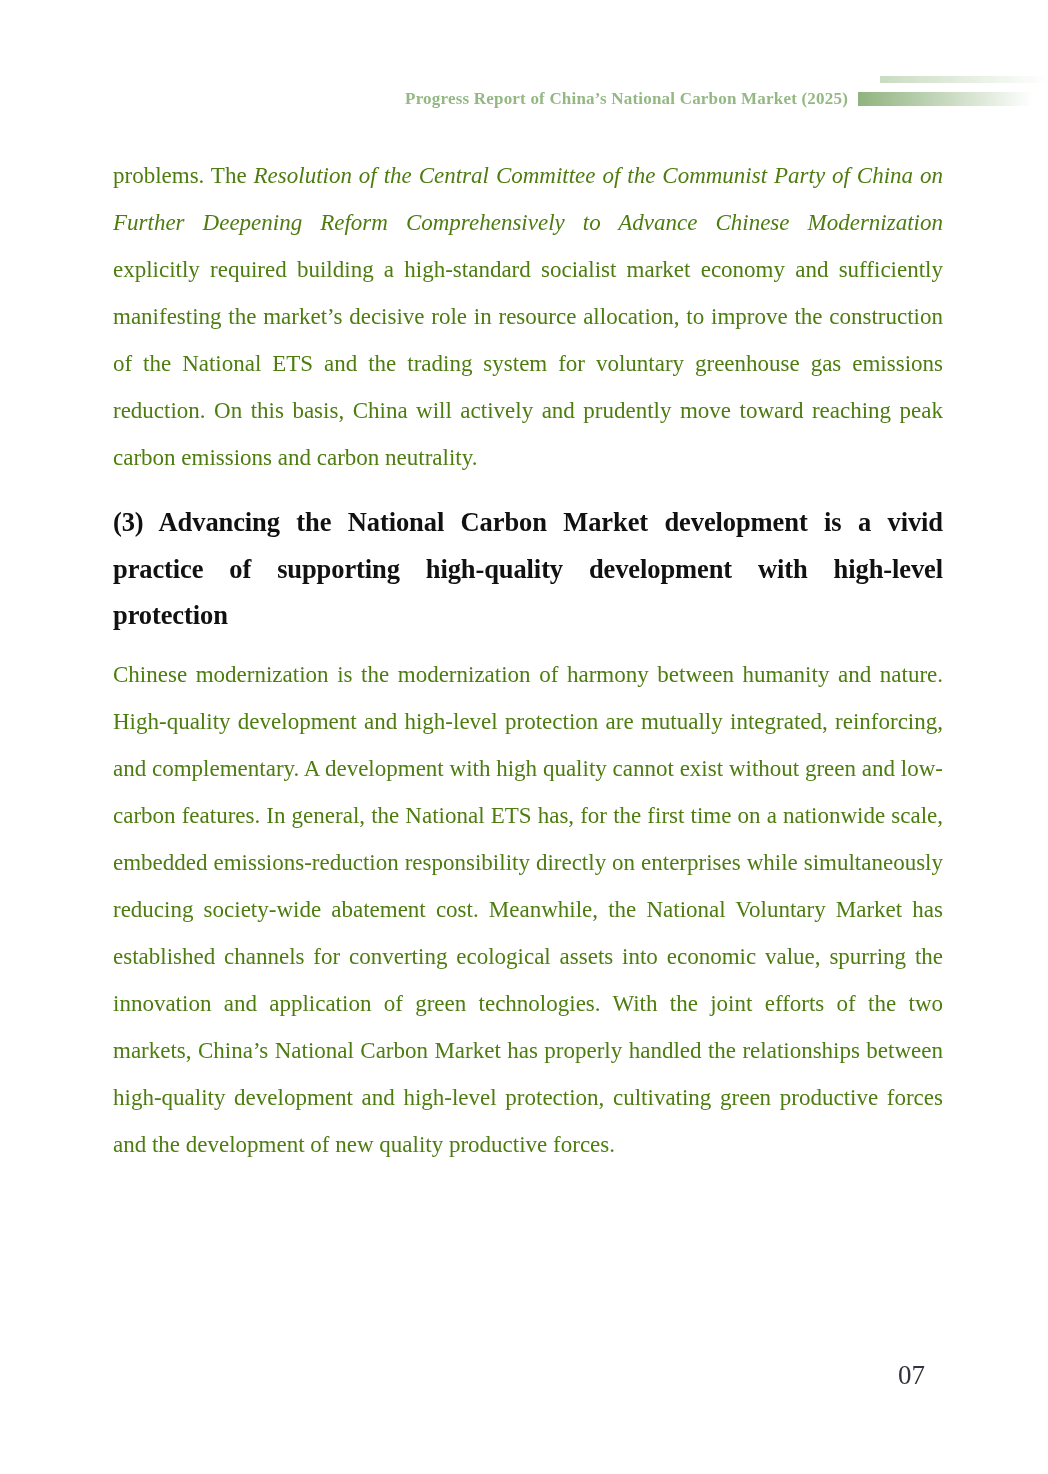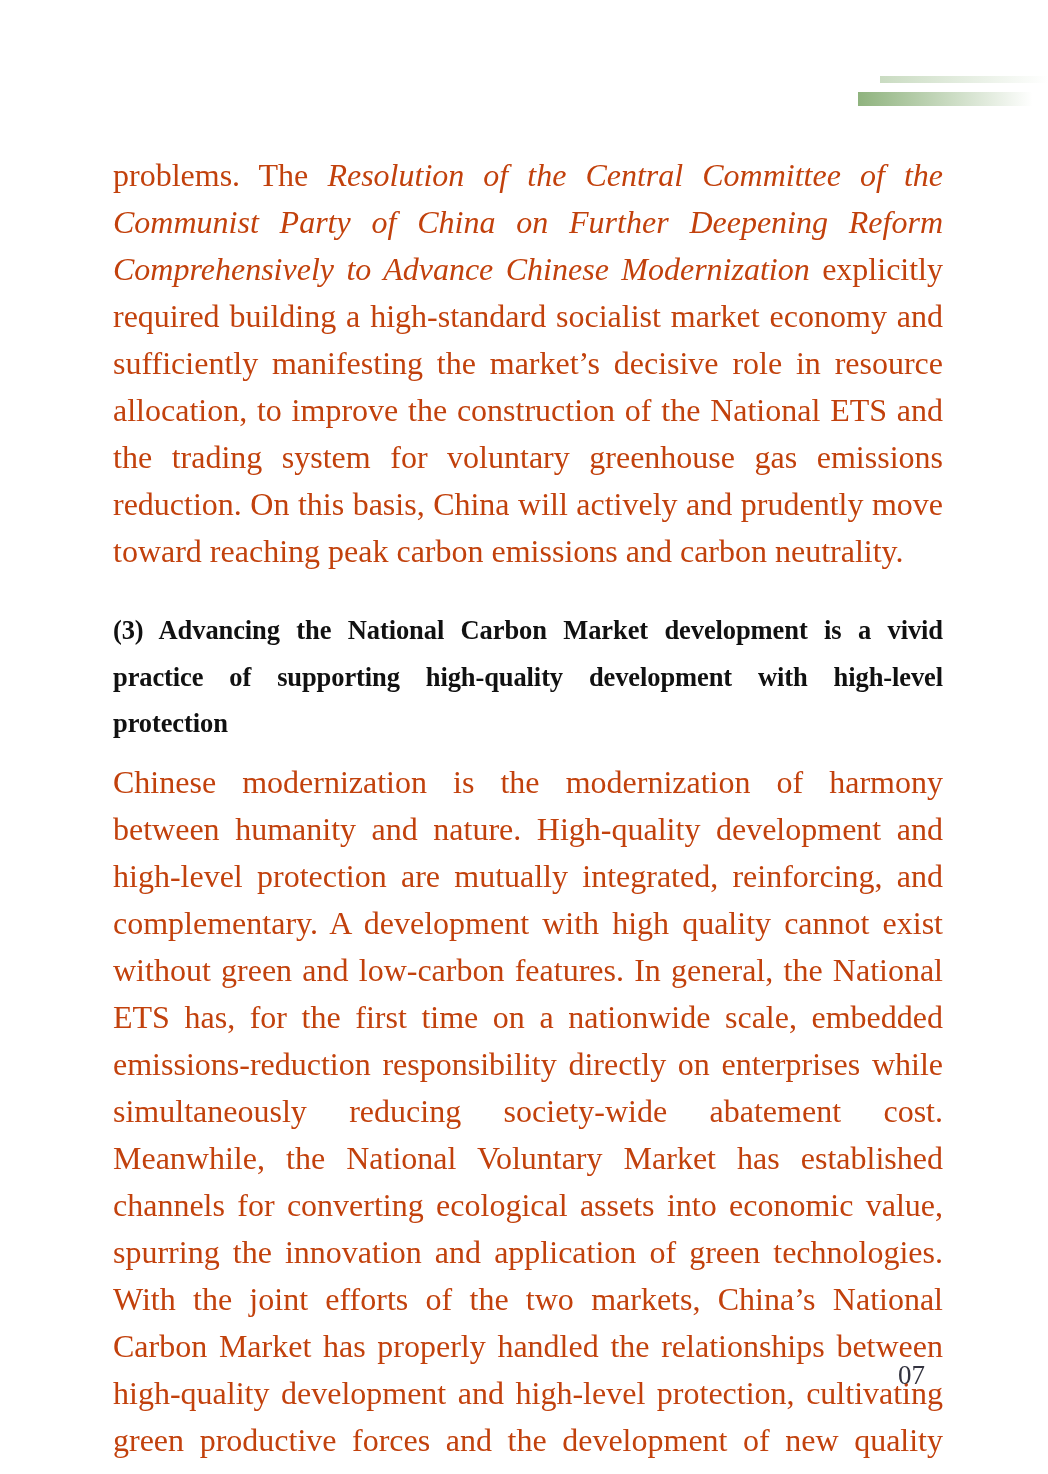--- a/index.html
+++ b/index.html
@@ -45,30 +45,30 @@
   }
   
   .content {
     position: absolute;
     left: 113px;
     top: 152px;
     width: 830px;
   }
   .body-para {
     margin: 0;
-    font-size: 32px;
+    font-size: 23px;
     line-height: 47px;
     text-align: justify;
-    color: #c2410c;
+    color: #4d7c0f;
   }
   .body-para em {
     font-style: italic;
   }
   .section-heading {
-    margin: 32px 0 12px 0;
+    margin: 18px 0 12px 0;
     font-size: 26.5px;
     line-height: 46.5px;
     font-weight: bold;
     text-align: justify;
     letter-spacing: -0.1px;
     color: #111111;
   }
   
   .page-number {
     position: absolute;
@@ -76,20 +76,21 @@
     left: 898px;
     font-size: 27px;
     color: #33333f;
   }
 </style>
 </head>
 <body>
 
 <div class="page">
 
+  <div class="header-title">Progress Report of China’s National Carbon Market (2025)</div>
   <div class="accent-bar-thin"></div>
   <div class="accent-bar-main"></div>
 
   <div class="content">
     <p class="body-para"><span>problems. The </span><em>Resolution of the Central Committee of the Communist Party of China on Further Deepening Reform Comprehensively to Advance Chinese Modernization</em><span> explicitly required building a high-standard socialist market economy and sufficiently manifesting the market’s decisive role in resource allocation, to improve the construction of the National ETS and the trading system for voluntary greenhouse gas emissions reduction. On this basis, China will actively and prudently move toward reaching peak carbon emissions and carbon neutrality.</span></p>
 
     <h2 class="section-heading">(3) Advancing the National Carbon Market development is a vivid practice of supporting high-quality development with high-level protection</h2>
 
     <p class="body-para">Chinese modernization is the modernization of harmony between humanity and nature. High-quality development and high-level protection are mutually integrated, reinforcing, and complementary. A development with high quality cannot exist without green and low-carbon features. In general, the National ETS has, for the first time on a nationwide scale, embedded emissions-reduction responsibility directly on enterprises while simultaneously reducing society-wide abatement cost. Meanwhile, the National Voluntary Market has established channels for converting ecological assets into economic value, spurring the innovation and application of green technologies. With the joint efforts of the two markets, China’s National Carbon Market has properly handled the relationships between high-quality development and high-level protection, cultivating green productive forces and the development of new quality productive forces.</p>
   </div>

